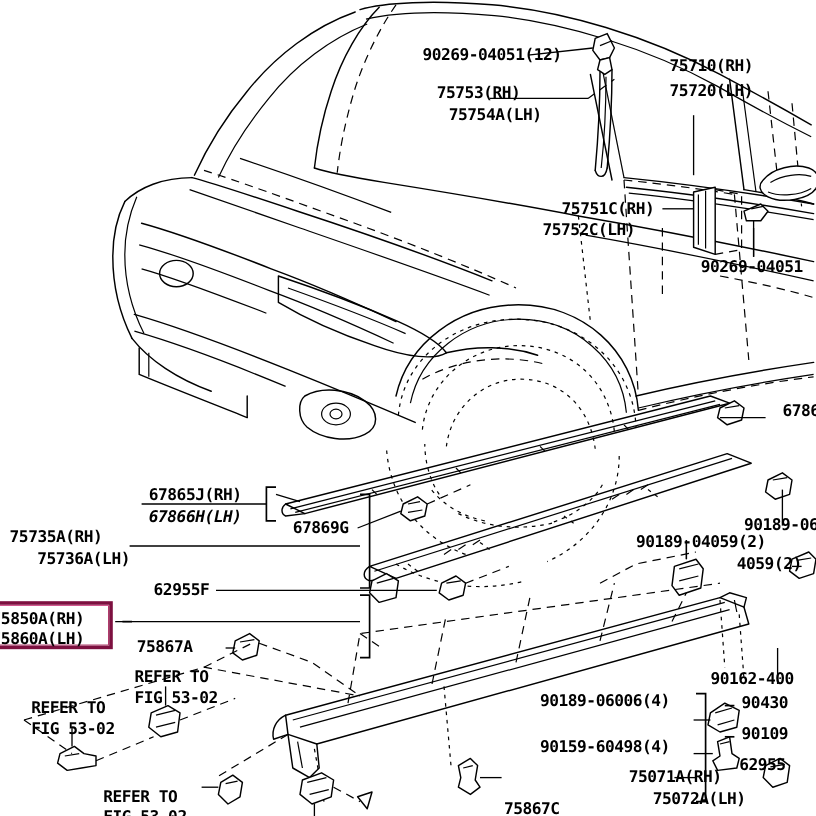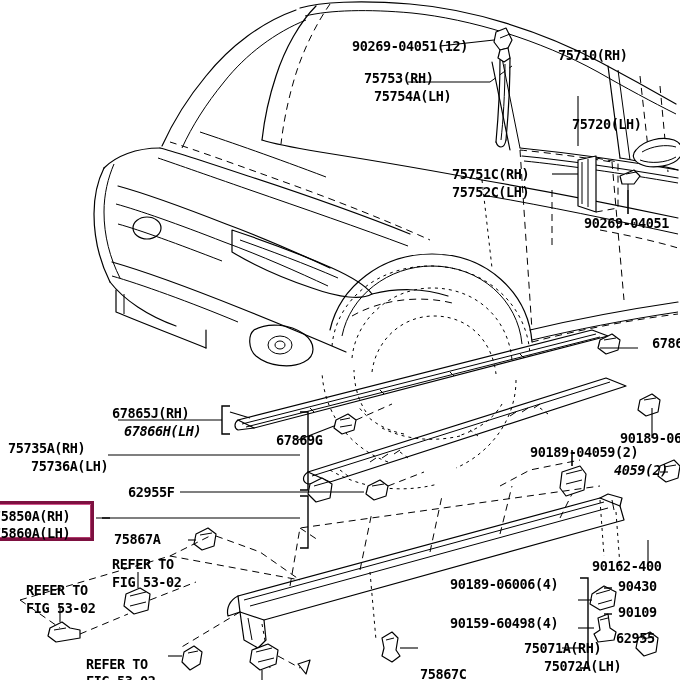--- a/index.html
+++ b/index.html
@@ -348,33 +348,33 @@
       <path class="br" d="M604 614 L612 614"></path>
     </g>
   </svg>
 
   <div class="lbl" style="left:352px;top:38px;">90269-04051(12)</div>
 
   <div class="lbl" style="left:364px;top:70px;">75753(RH)</div>
   <div class="lbl" style="left:374px;top:88px;">75754A(LH)</div>
 
   <div class="lbl" style="left:558px;top:47px;">75710(RH)</div>
-  <div class="lbl" style="left:572px;top:68px;margin-top:48px;">75720(LH)</div>
-
-  <div class="lbl" style="left:452px;top:166px;">75751C(RH)</div>
+  <div class="lbl" style="left:558px;top:68px;">75720(LH)</div>
+
+  <div class="lbl" style="left:468px;top:166px;">75751C(RH)</div>
   <div class="lbl" style="left:452px;top:184px;">75752C(LH)</div>
 
   <div class="lbl" style="left:584px;top:215px;">90269-04051</div>
 
   <div class="lbl" style="left:652px;top:335px;">6786</div>
 
-  <div class="lbl" style="left:112px;top:405px;">67865J(RH)</div>
+  <div class="lbl" style="left:124px;top:405px;">67865J(RH)</div>
   <div class="lbl" style="left:124px;top:423px;font-style:italic;">67866H(LH)</div>
 
-  <div class="lbl" style="left:244px;top:432px;margin-left:32px;">67869G</div>
+  <div class="lbl" style="left:244px;top:432px;">67869G</div>
 
   <div class="lbl" style="left:8px;top:440px;">75735A(RH)</div>
   <div class="lbl" style="left:8px;top:458px;margin-left:23px;">75736A(LH)</div>
 
   <div class="lbl" style="left:128px;top:484px;">62955F</div>
 
   <div class="hl" style="left:-8px;top:501px;width:102px;height:40px;">
     <div class="lbl" style="position:absolute;left:-2px;top:4px;">75850A(RH)</div>
     <div class="lbl" style="position:absolute;left:-2px;top:21px;">75860A(LH)</div>
   </div>
@@ -386,21 +386,21 @@
 
   <div class="lbl" style="left:26px;top:582px;">REFER TO</div>
   <div class="lbl" style="left:26px;top:600px;">FIG 53-02</div>
 
   <div class="lbl" style="left:86px;top:656px;">REFER TO</div>
   <div class="lbl" style="left:86px;top:673px;">FIG 53-02</div>
 
   <div class="lbl" style="left:530px;top:444px;">90189-04059(2)</div>
 
   <div class="lbl" style="left:620px;top:430px;">90189-06</div>
-  <div class="lbl" style="left:614px;top:462px;font-style:italic;">4059(2)</div>
+  <div class="lbl" style="left:614px;top:462px;">4059(2)</div>
 
   <div class="lbl" style="left:450px;top:576px;">90189-06006(4)</div>
   <div class="lbl" style="left:450px;top:615px;">90159-60498(4)</div>
 
   <div class="lbl" style="left:420px;top:634px;margin-top:32px;">75867C</div>
 
   <div class="lbl" style="left:592px;top:558px;">90162-400</div>
 
   <div class="lbl" style="left:618px;top:578px;">90430</div>
   <div class="lbl" style="left:618px;top:604px;">90109</div>

